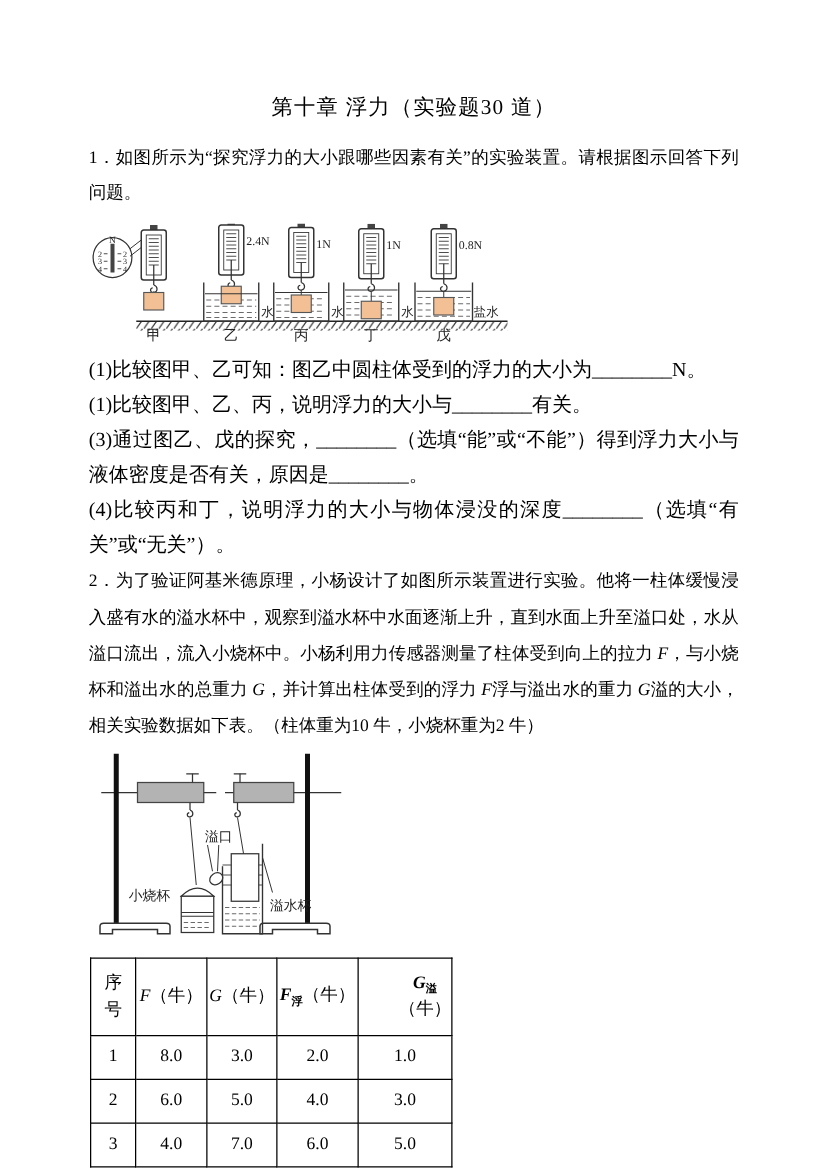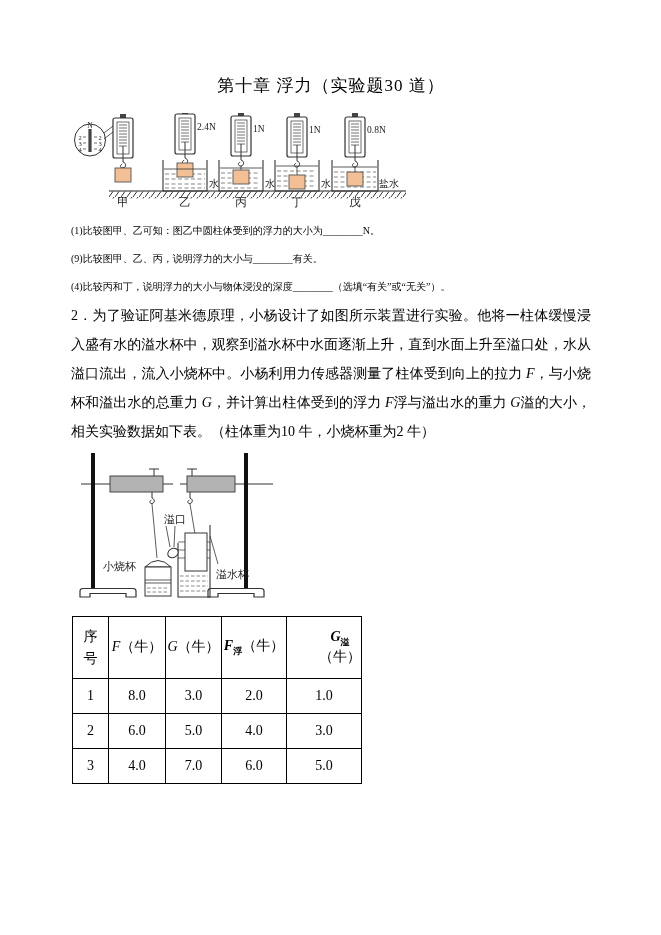--- a/index.html
+++ b/index.html
@@ -5,21 +5,21 @@
   * { margin:0; padding:0; box-sizing:border-box; }
   html,body { background:#ffffff; }
   body {
     width:661px; height:935px;
     font-family:"Liberation Serif","DejaVu Serif",serif;
     color:#000; overflow:hidden;
   }
   .page { width:661px; height:702px; padding:74px 70px 0 71px; }
   .title { font-size:17px; font-weight:400; text-align:center; letter-spacing:1px; margin-bottom:16px; }
   .stem { font-size:14px; line-height:28px; text-align:justify; }
-  .part { font-size:10px; line-height:28px; text-align:justify; }
+  .part { font-size:16px; line-height:28px; text-align:justify; }
   .q2stem { line-height:29px; margin-top:0; }
   .varit { font-style:italic; }
   .fig1 { display:block; margin:10px 0 8px 2px; }
   .fig2 { display:block; margin:4px 0 0 7px; }
   svg text { font-family:"Liberation Serif","DejaVu Serif",serif; fill:#222; }
   table.dt { border-collapse:collapse; margin:8px 0 0 1px; background:#fff; }
   .dt th, .dt td {
     border:1.5px solid #000; text-align:center; vertical-align:middle;
     font-weight:400; font-size:14px; padding:0;
   }
@@ -31,20 +31,21 @@
   .dt .bold { font-weight:700; }
   .dt sub { font-size:9px; }
 </style>
 </head>
 <body>
 
 <div class="page">
 
   <h1 class="title">第十章 浮力（实验题30 道）</h1>
 
+  <p class="stem">1．如图所示为“探究浮力的大小跟哪些因素有关”的实验装置。请根据图示回答下列问题。</p>
 
   <svg class="fig1" width="335" height="96" viewBox="0 0 335 96">
     <defs>
       <pattern id="hatch" width="6" height="7" patternUnits="userSpaceOnUse">
         <line x1="0" y1="7" x2="5" y2="0" stroke="#333" stroke-width="1"></line>
       </pattern>
       <g id="scaleBody">
         <rect x="-3" y="-4" width="6" height="4" fill="#444"></rect>
         <rect x="-10" y="0" width="20" height="40" rx="2" fill="#fff" stroke="#333" stroke-width="1.2"></rect>
         <rect x="-6" y="4" width="12" height="32" fill="none" stroke="#333" stroke-width="0.7"></rect>
@@ -134,21 +135,22 @@
         <line x1="0" y1="50" x2="0" y2="55" stroke="#333" stroke-width="0.8"></line>
         <rect x="-8" y="55" width="16" height="14" fill="#f2c094" stroke="#555" stroke-width="0.9"></rect>
       </g>
       <text x="294" y="20" font-size="9.5">0.8N</text>
       <text x="306" y="74" font-size="10">盐水</text>
       <text x="282" y="93" font-size="11.5" text-anchor="middle">戊</text>
     </g>
   </svg>
 
   <p class="part">(1)比较图甲、乙可知：图乙中圆柱体受到的浮力的大小为________N。</p>
-  <p class="part">(9)比较图甲、乙、丙，说明浮力的大小与________有关。</p>
+  <p class="part">(1)比较图甲、乙、丙，说明浮力的大小与________有关。</p>
+  <p class="part">(3)通过图乙、戊的探究，________（选填“能”或“不能”）得到浮力大小与液体密度是否有关，原因是________。</p>
   <p class="part">(4)比较丙和丁，说明浮力的大小与物体浸没的深度________（选填“有关”或“无关”）。</p>
 
   <p class="stem q2stem"><span>2．为了验证阿基米德原理，小杨设计了如图所示装置进行实验。他将一柱体缓慢浸入盛有水的溢水杯中，观察到溢水杯中水面逐渐上升，直到水面上升至溢口处，水从溢口流出，流入小烧杯中。小杨利用力传感器测量了柱体受到向上的拉力 </span><span class="varit">F</span><span>，与小烧杯和溢出水的总重力 </span><span class="varit">G</span><span>，并计算出柱体受到的浮力 </span><span class="varit">F</span><span>浮与溢出水的重力 </span><span class="varit">G</span><span>溢的大小，相关实验数据如下表。（柱体重为10 牛，小烧杯重为2 牛）</span></p>
 
   <svg class="fig2" width="225" height="158" viewBox="0 0 225 158">
     <defs>
       <path id="baseShape" d="M2,147 L2,141 Q2,138.5 5,138.5 L55,138.5 Q58,138.5 58,141 L58,147 L48,147 L48,143.5 L12,143.5 L12,147 Z"></path>
       <path id="hookShape" d="M0,0 c3,1 3,5 0,5.5 c-2.5,0.4 -3,-2.8 -0.6,-3.4" fill="none" stroke="#333" stroke-width="1"></path>
     </defs>
 

